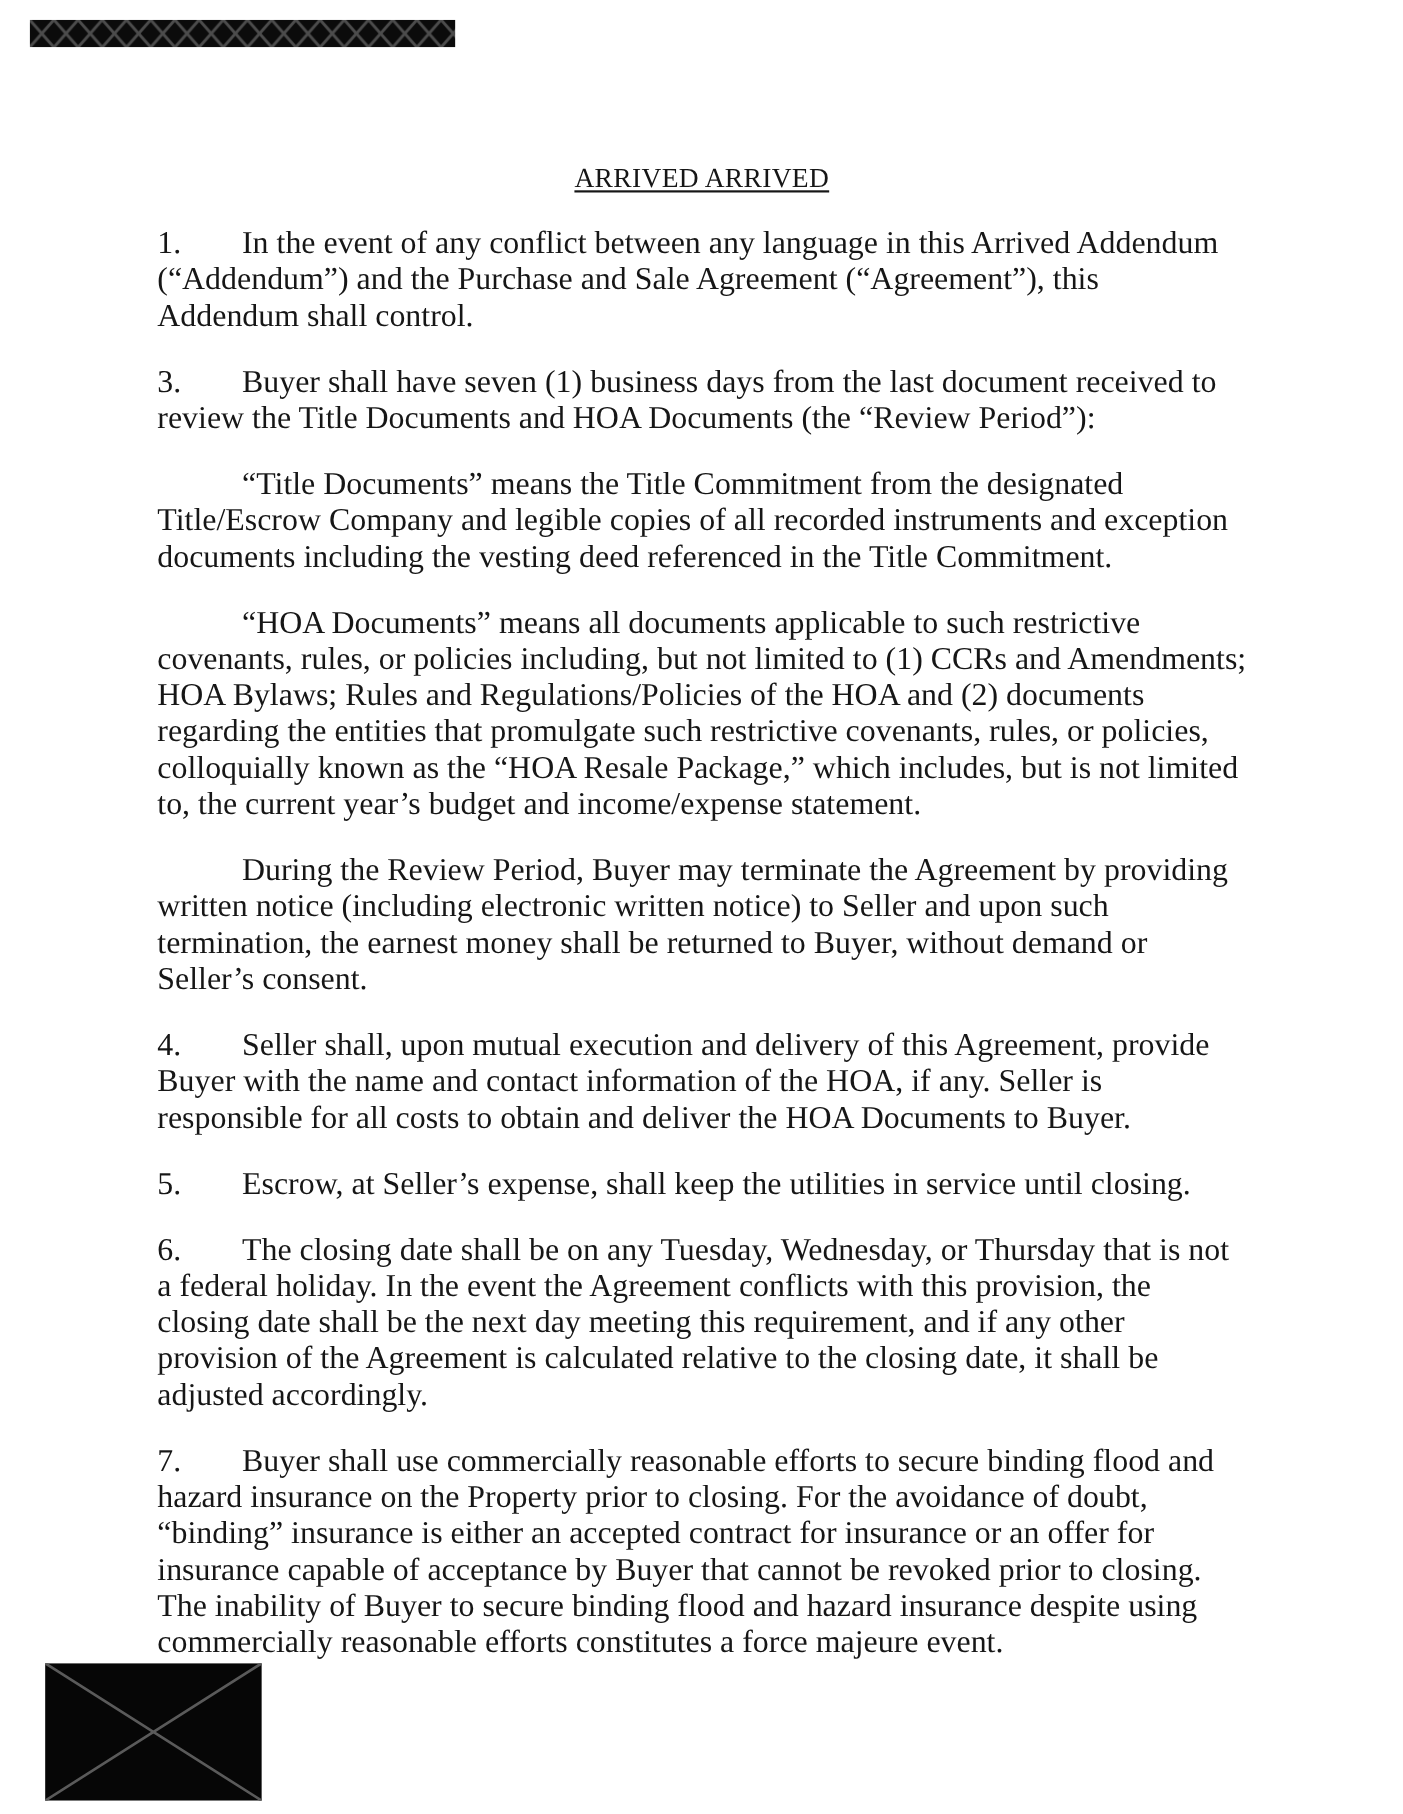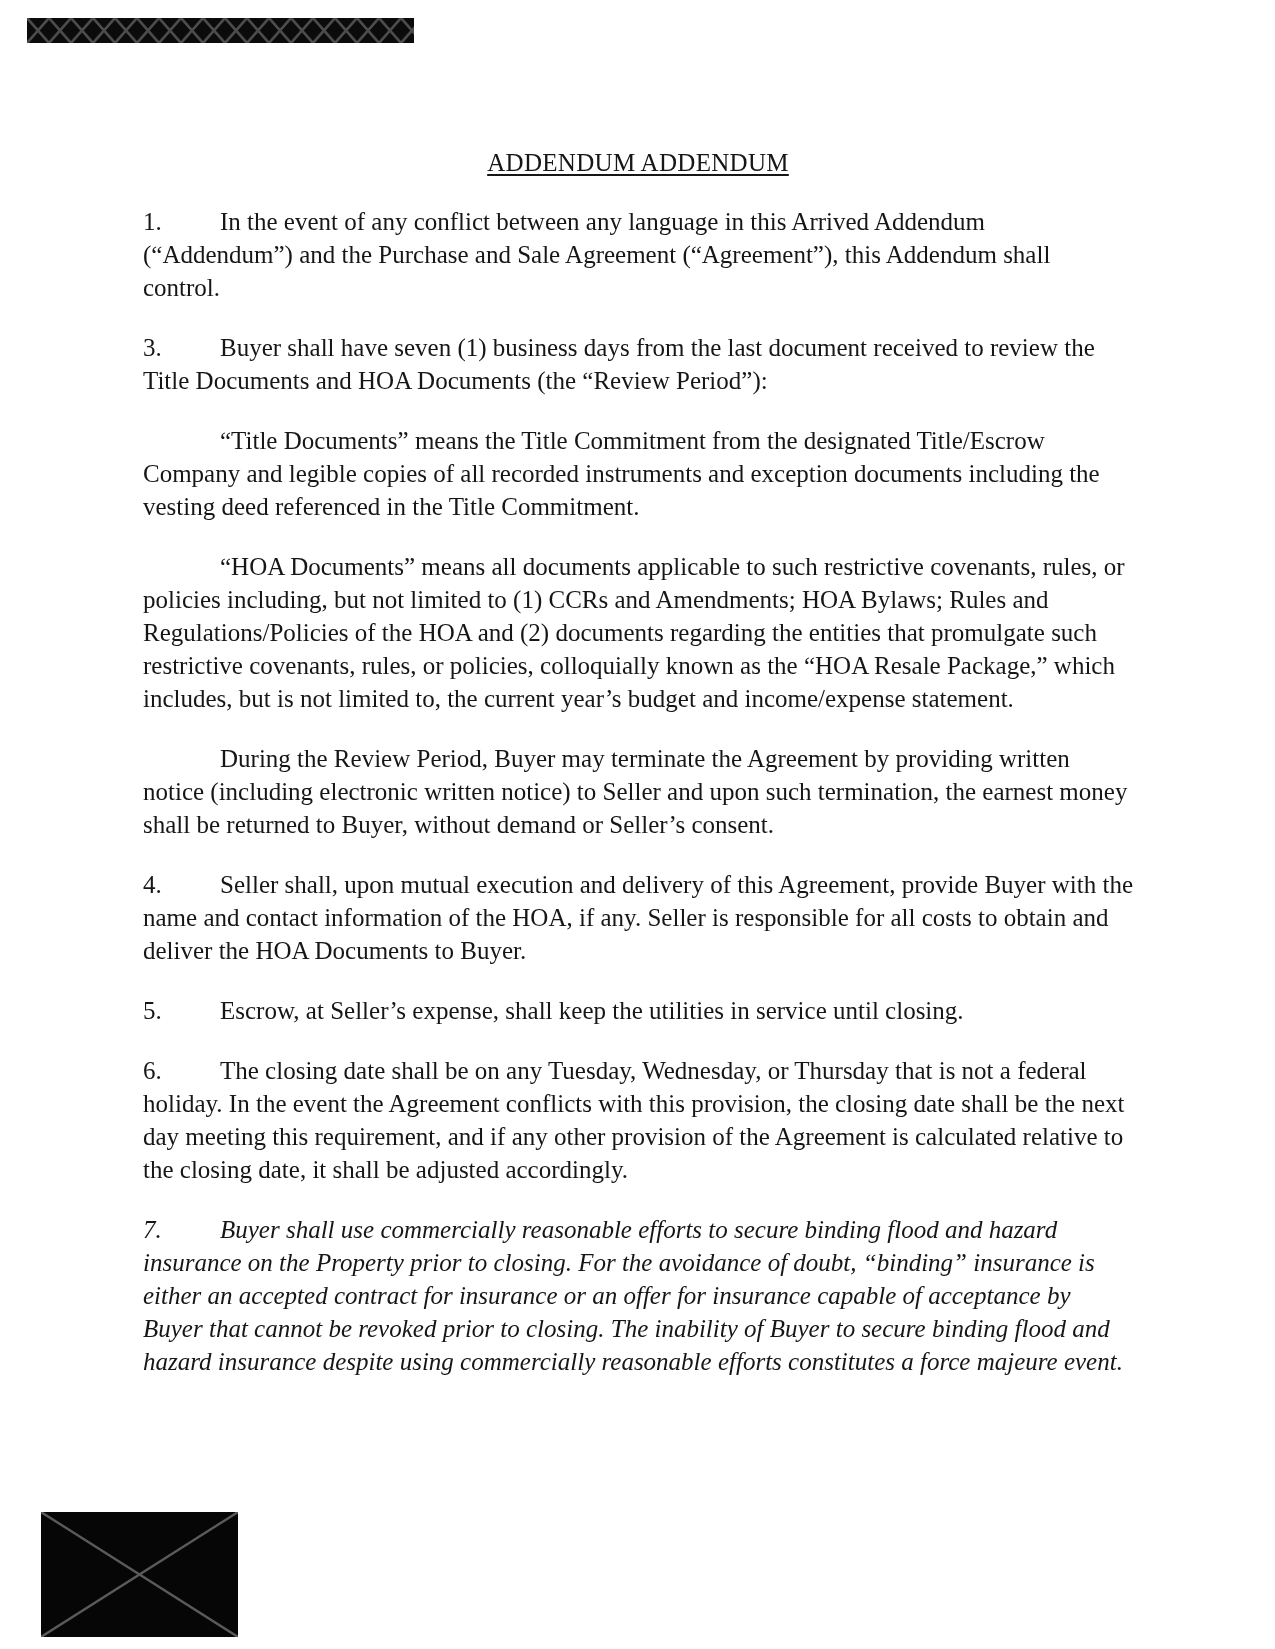--- a/index.html
+++ b/index.html
@@ -28,24 +28,24 @@
     margin: 0 0 26px 0;
     font-size: 25px; line-height: 33px;
     font-weight: normal;
     text-align: center;
     text-decoration: underline;
     text-underline-offset: 3px;
     letter-spacing: 0.3px;
   }
   p.para {
     margin: 0 0 27px 0;
-    font-size: 25px; line-height: 33px;
+    font-size: 29px; line-height: 33px;
     text-align: left;
   }
-  p.para:last-child { margin-bottom: 0; font-style: italic; }
+  p.para:last-child { margin-bottom: 0; }
   .pnum { display: inline-block; width: 77px; }
   p.indent { text-indent: 77px; }
 </style>
 </head>
 <body>
 
 <div class="page">
 
   <div class="redaction-bar">
     <svg width="387" height="25" xmlns="http://www.w3.org/2000/svg">
@@ -53,21 +53,21 @@
         <pattern id="xhatch" width="22" height="25" patternUnits="userSpaceOnUse">
           <rect width="22" height="25" fill="#0b0b0b"></rect>
           <path d="M0,0 L22,25 M22,0 L0,25" stroke="#4c4c4c" stroke-width="2.6" fill="none"></path>
         </pattern>
       </defs>
       <rect width="387" height="25" fill="url(#xhatch)"></rect>
     </svg>
   </div>
 
   <div class="content">
-    <h1 class="doc-title">ADDENDUM ADDENDUM</h1>
+    <h1 class="doc-title">ARRIVED ARRIVED</h1>
 
     <p class="para"><span class="pnum">1.</span><span class="ptext">In the event of any conflict between any language in this Arrived Addendum (“Addendum”) and the Purchase and Sale Agreement (“Agreement”), this Addendum shall control.</span></p>
 
 
     <p class="para"><span class="pnum">3.</span><span class="ptext">Buyer shall have seven (1) business days from the last document received to review the Title Documents and HOA Documents (the “Review Period”):</span></p>
 
     <p class="para indent"><span class="ptext">“Title Documents” means the Title Commitment from the designated Title/Escrow Company and legible copies of all recorded instruments and exception documents including the vesting deed referenced in the Title Commitment.</span></p>
 
     <p class="para indent"><span class="ptext">“HOA Documents” means all documents applicable to such restrictive covenants, rules, or policies including, but not limited to (1) CCRs and Amendments; HOA Bylaws; Rules and Regulations/Policies of the HOA and (2) documents regarding the entities that promulgate such restrictive covenants, rules, or policies, colloquially known as the “HOA Resale Package,” which includes, but is not limited to, the current year’s budget and income/expense statement.</span></p>
 

